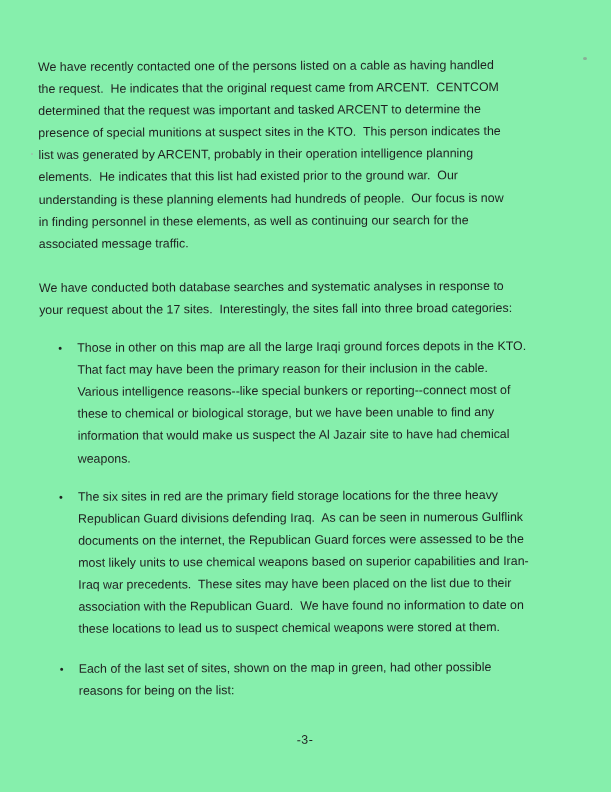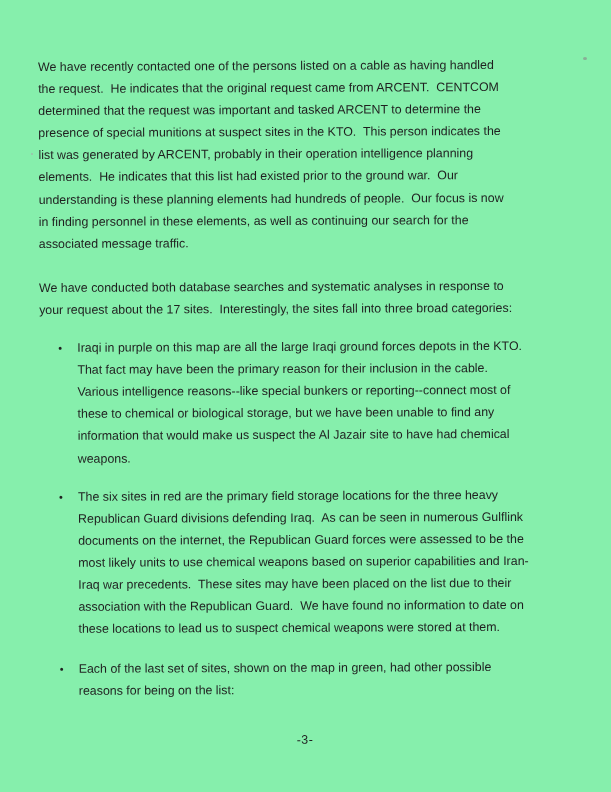--- a/index.html
+++ b/index.html
@@ -96,21 +96,21 @@
     </div>
 
     <div class="para para-2">
       <div class="line">We have conducted both database searches and systematic analyses in response to</div>
       <div class="line">your request about the 17 sites.  Interestingly, the sites fall into three broad categories:</div>
     </div>
 
     <div class="bullet bullet-1">
       <span class="dot">•</span>
       <div class="btext">
-        <div class="line"><span>Iraqi in purple on this map are </span><span class="u">all</span><span> the large Iraqi ground forces depots in the KTO.</span></div>
+        <div class="line"><span>Those in other on this map are </span><span class="u">all</span><span> the large Iraqi ground forces depots in the KTO.</span></div>
         <div class="line">That fact may have been the primary reason for their inclusion in the cable.</div>
         <div class="line">Various intelligence reasons--like special bunkers or reporting--connect most of</div>
         <div class="line">these to chemical or biological storage, but we have been unable to find any</div>
         <div class="line">information that would make us suspect the Al Jazair site to have had chemical</div>
         <div class="line">weapons.</div>
       </div>
     </div>
 
     <div class="bullet bullet-2">
       <span class="dot">•</span>

